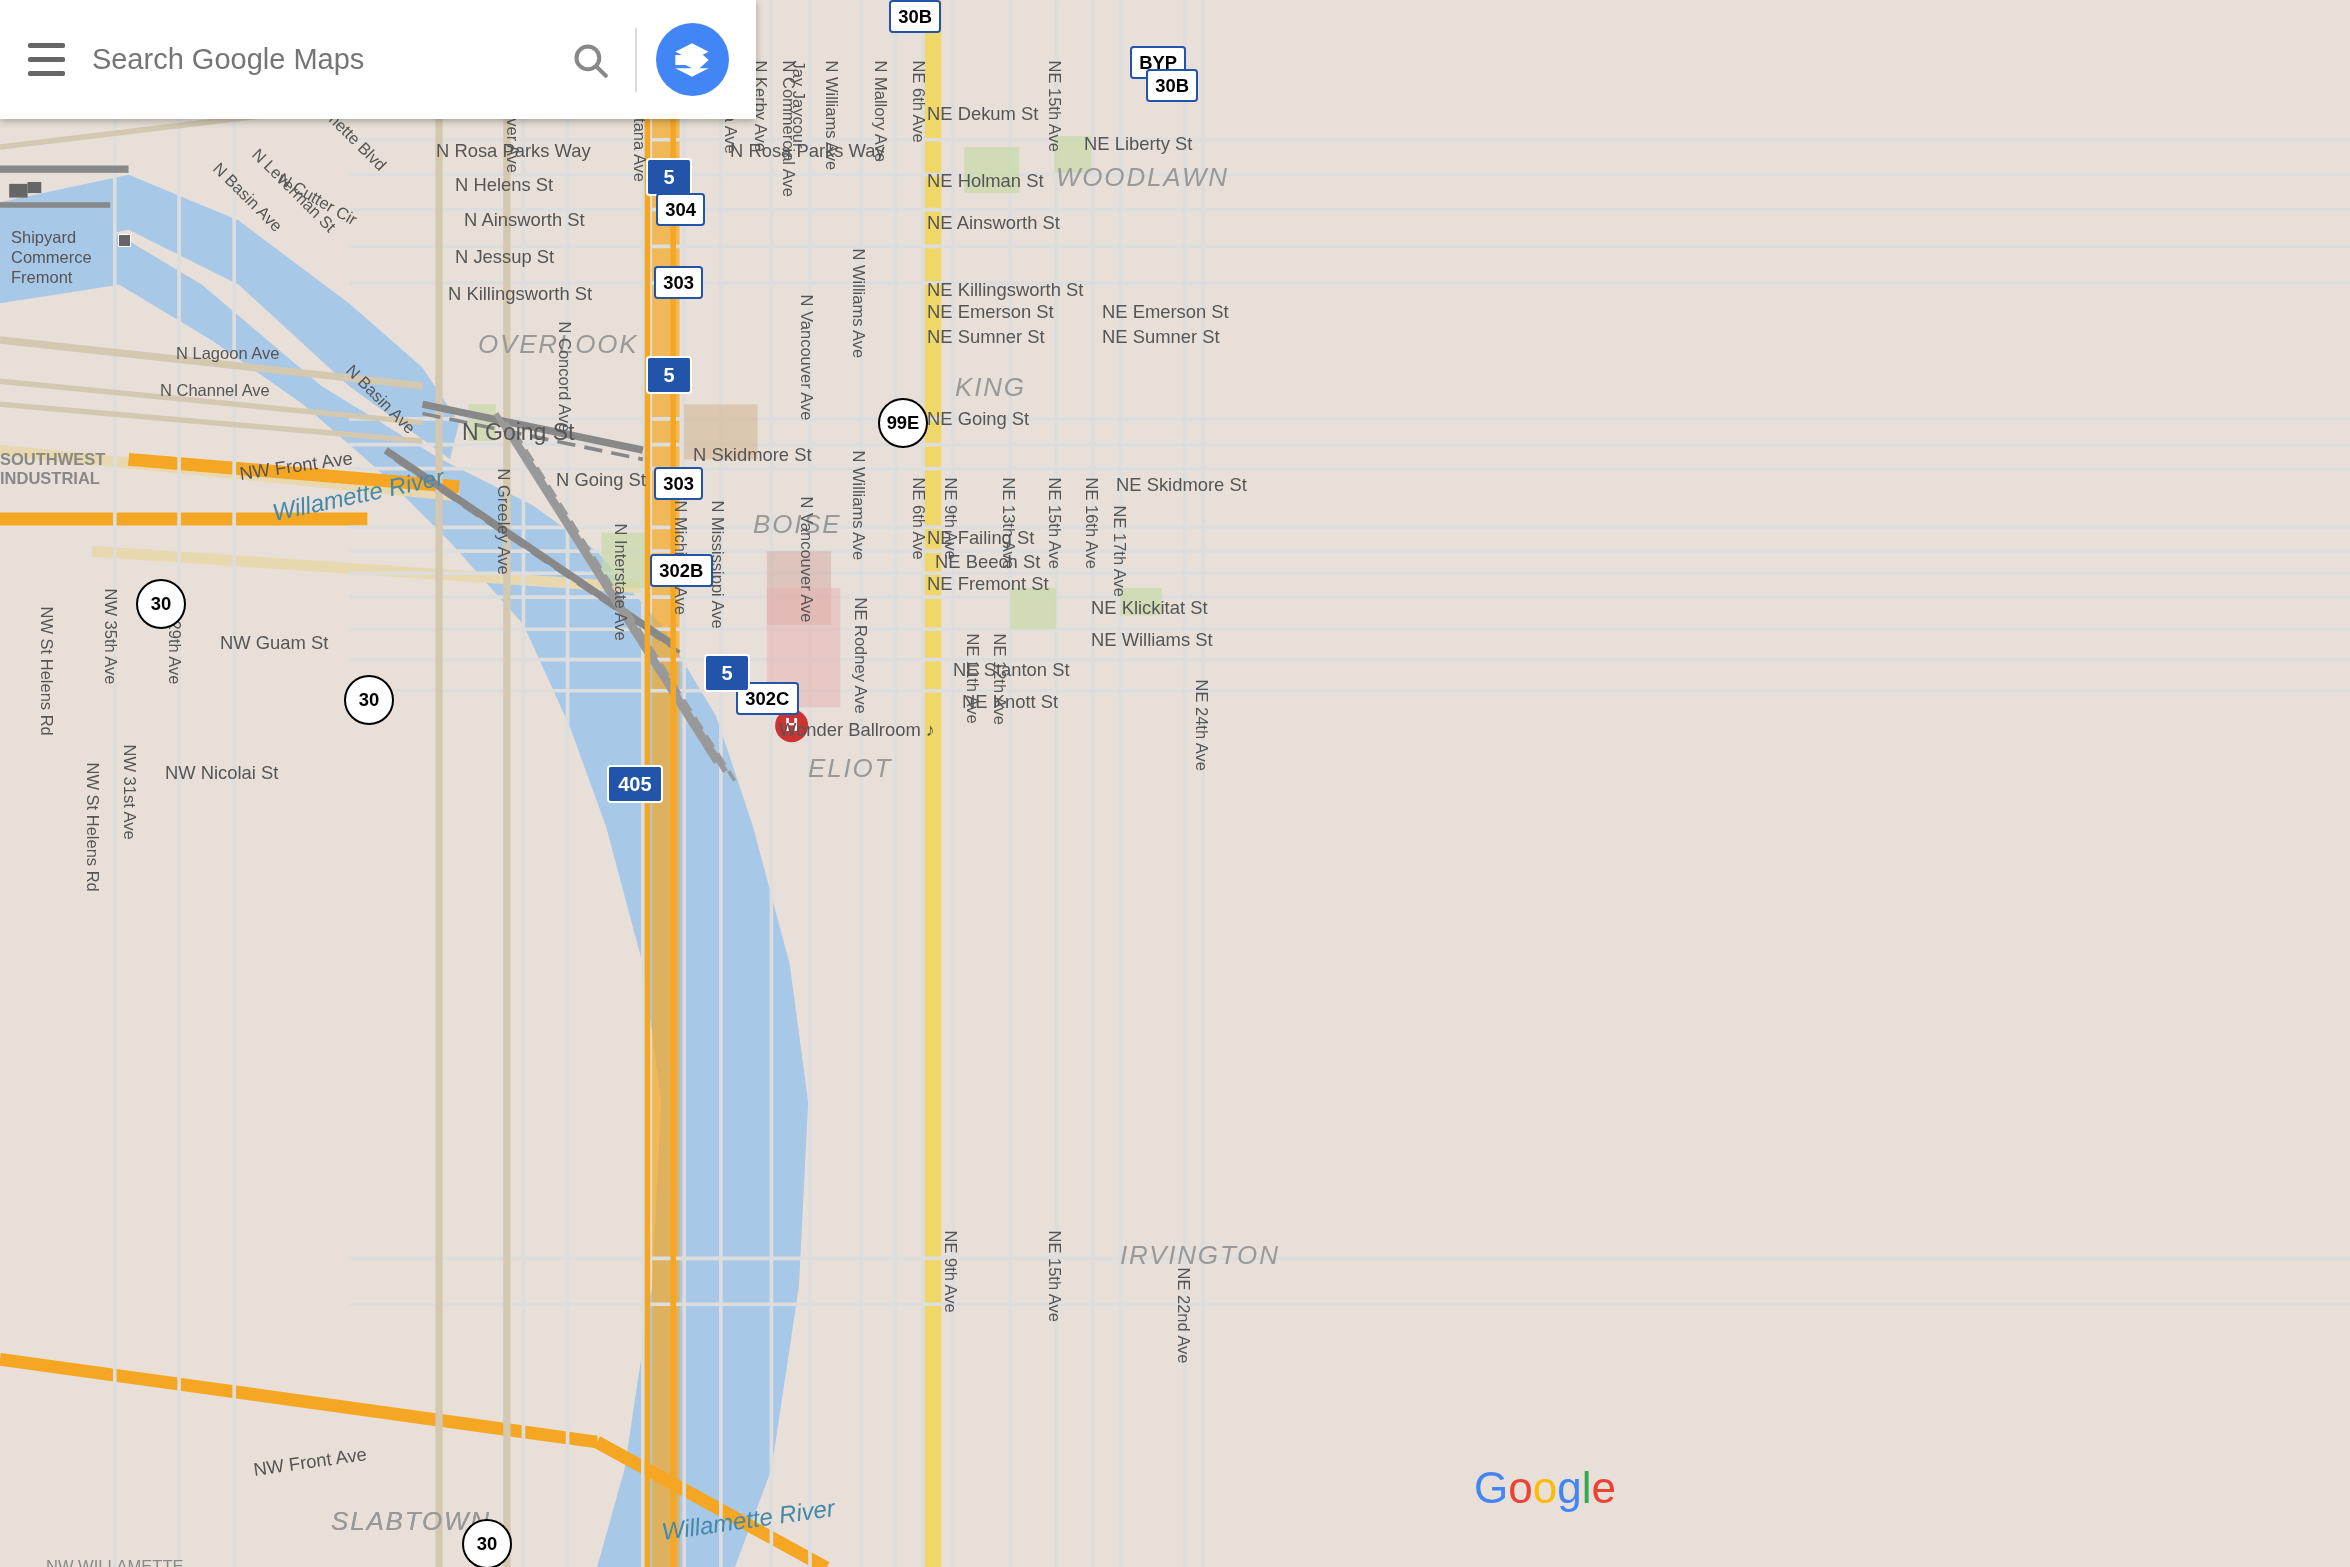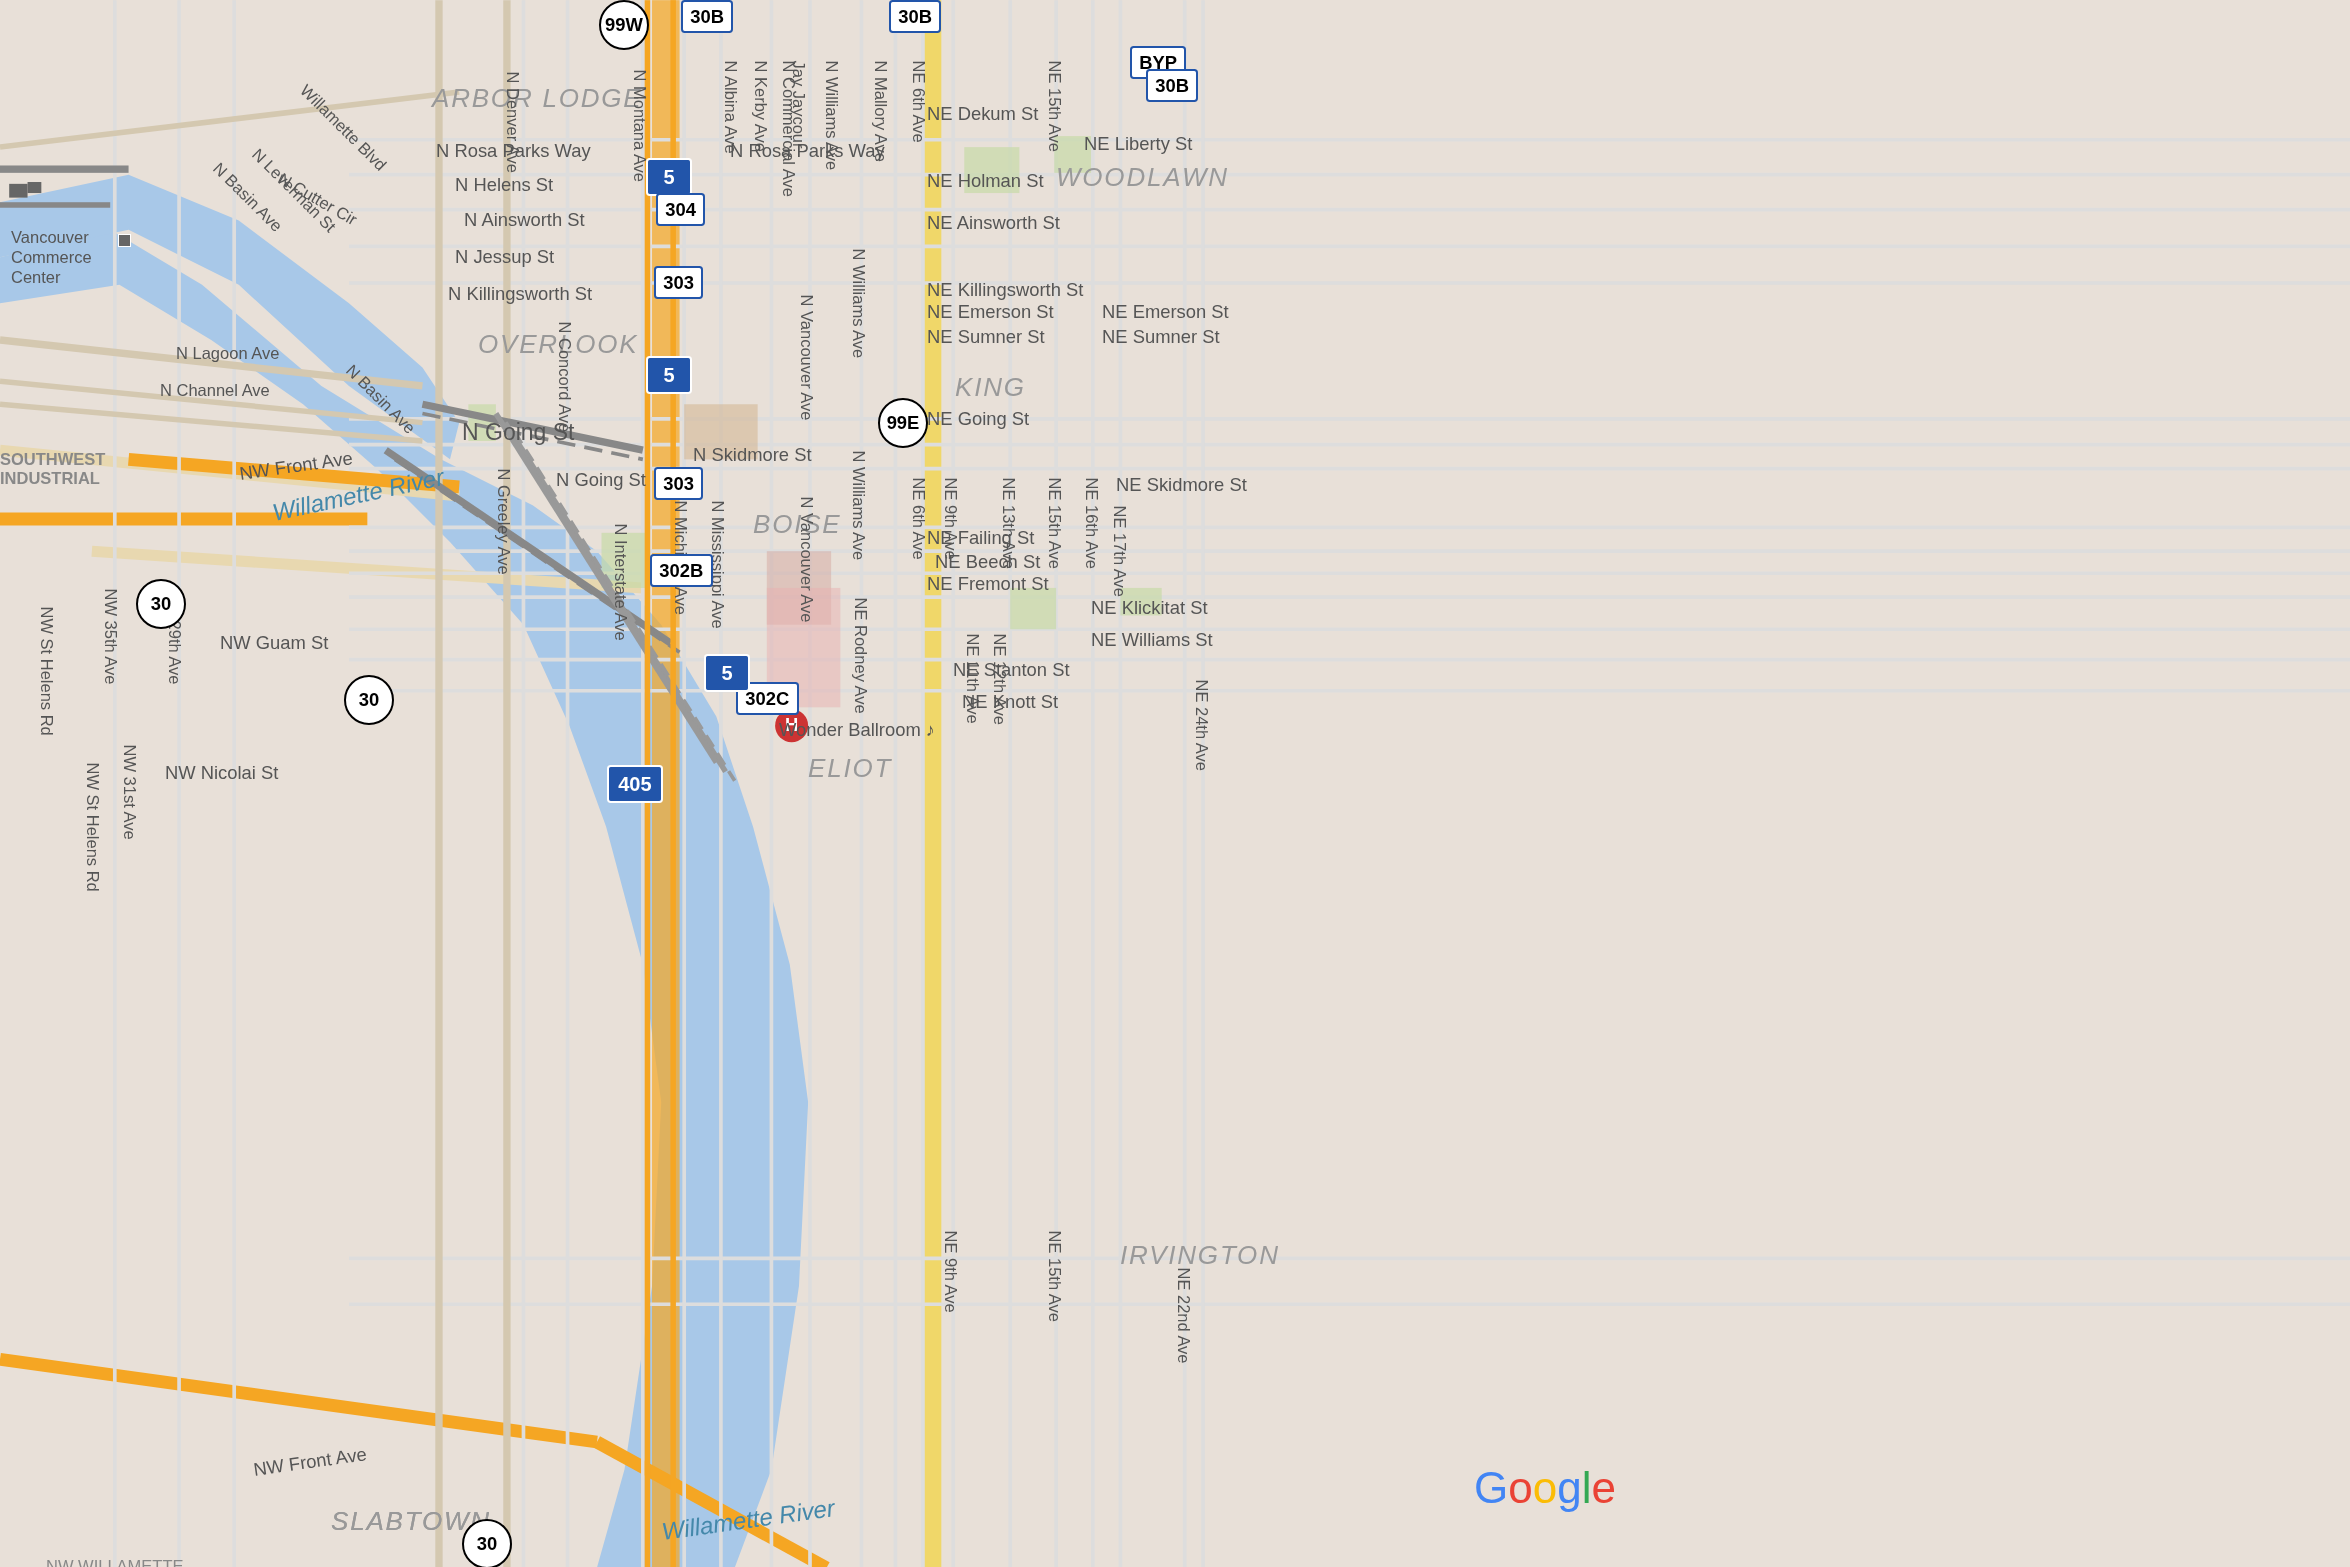--- a/index.html
+++ b/index.html
@@ -337,21 +337,21 @@
   <div class="map-label" style="left:935px; top:551px; font-size:18.4px;">NE Beech St</div>
   <div class="map-label" style="left:927px; top:573px; font-size:18.4px;">NE Fremont St</div>
   <div class="map-label" style="left:1091px; top:597px; font-size:18.4px;">NE Klickitat St</div>
   <div class="map-label" style="left:1091px; top:629px; font-size:18.4px;">NE Williams St</div>
   <div class="map-label" style="left:953px; top:659px; font-size:18.4px;">NE Stanton St</div>
   <div class="map-label" style="left:962px; top:691px; font-size:18.4px;">NE Knott St</div>
 
   <div class="map-label" style="left:220px; top:632px; font-size:18.4px;">NW Guam St</div>
   <div class="map-label" style="left:165px; top:762px; font-size:18.4px;">NW Nicolai St</div>
 
-  <div class="map-label" style="left:11px; top:228px; font-size:16.5px; width:110px; line-height:1.2;">Vancouver Commerce Center</div>
+  <div class="map-label" style="left:11px; top:228px; font-size:16.5px; width:110px; line-height:1.2;">Shipyard Commerce Fremont</div>
 
   <div style="position:absolute; left:118px; top:234px; width:13px; height:13px; background:#666; border:1.8px solid white;"></div>
 
   <div class="map-label" style="left:779px; top:719px; font-size:18.4px;">Wonder Ballroom ♪</div>
 
   <div class="map-label" style="left:512px; top:62px; font-size:16.5px; transform:rotate(90deg); transform-origin:left center; white-space:nowrap;">N Denver Ave</div>
   <div class="map-label" style="left:639px; top:60px; font-size:16.5px; transform:rotate(90deg); transform-origin:left center; white-space:nowrap;">N Montana Ave</div>
   <div class="map-label" style="left:730px; top:51px; font-size:16.5px; transform:rotate(90deg); transform-origin:left center; white-space:nowrap;">N Albina Ave</div>
   <div class="map-label" style="left:760px; top:51px; font-size:16.5px; transform:rotate(90deg); transform-origin:left center; white-space:nowrap;">N Kerby Ave</div>
   <div class="map-label" style="left:788px; top:51px; font-size:16.5px; transform:rotate(90deg); transform-origin:left center; white-space:nowrap;">N Commercial Ave</div>
@@ -428,15 +428,38 @@
 
   <div class="neighborhood-label" style="left:331px; top:1506px;">SLABTOWN</div>
 
   <div class="map-label" style="left:46px; top:1557px; font-size:16.5px; color:#888;">NW WILLAMETTE</div>
 
 
   <div id="google-logo">
     <span class="g-blue">G</span><span class="g-red">o</span><span class="g-yellow">o</span><span class="g-blue">g</span><span class="g-green">l</span><span class="g-red">e</span>
   </div>
 
+  <div id="search-bar">
+    <div id="hamburger-icon">
+      <span></span>
+      <span></span>
+      <span></span>
+    </div>
+    <div id="search-input-wrapper">
+      <input type="text" id="search-input" placeholder="Search Google Maps" style="">
+    </div>
+    <div id="search-icon-btn">
+      <svg viewBox="0 0 24 24" fill="none" stroke="#888" stroke-width="2.5" stroke-linecap="round" stroke-linejoin="round">
+        <circle cx="11" cy="11" r="7"></circle>
+        <line x1="16.5" y1="16.5" x2="22" y2="22"></line>
+      </svg>
+    </div>
+    <div id="divider"></div>
+    <div id="directions-btn">
+      <svg viewBox="0 0 24 24" fill="white">
+        <path d="M12 2L2 7l10 5 10-5-10-5zM2 17l10 5 10-5M2 12l10 5 10-5"></path>
+        <polygon points="12,3 22,12 12,21 12,15 2,15 2,9 12,9" fill="white"></polygon>
+      </svg>
+    </div>
+  </div>
 
 </div>
 
 
 </body></html>

